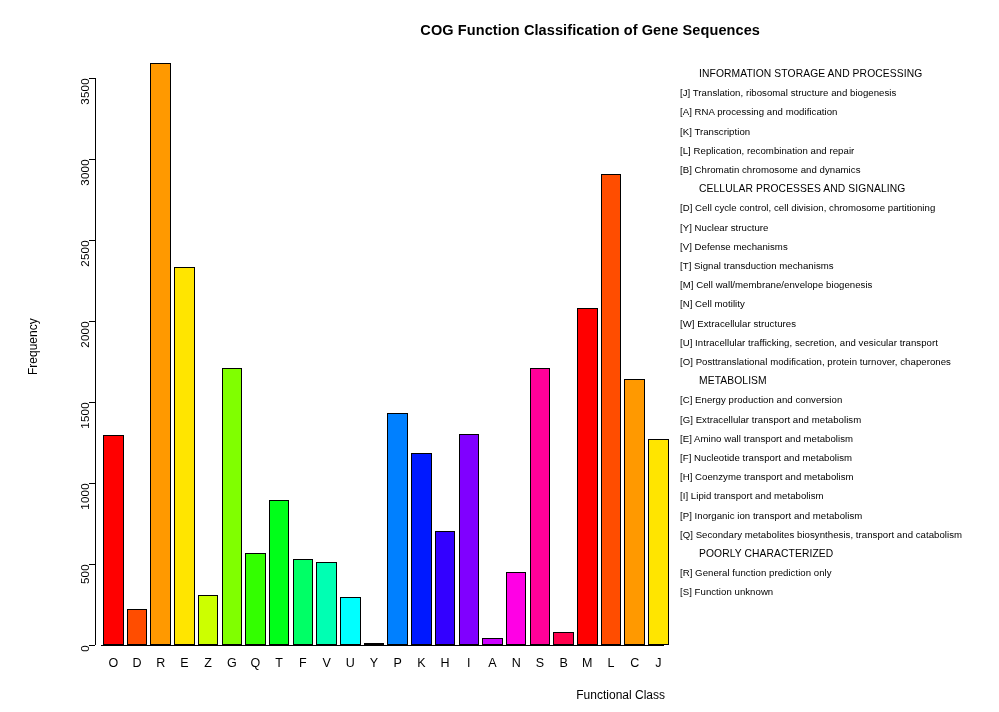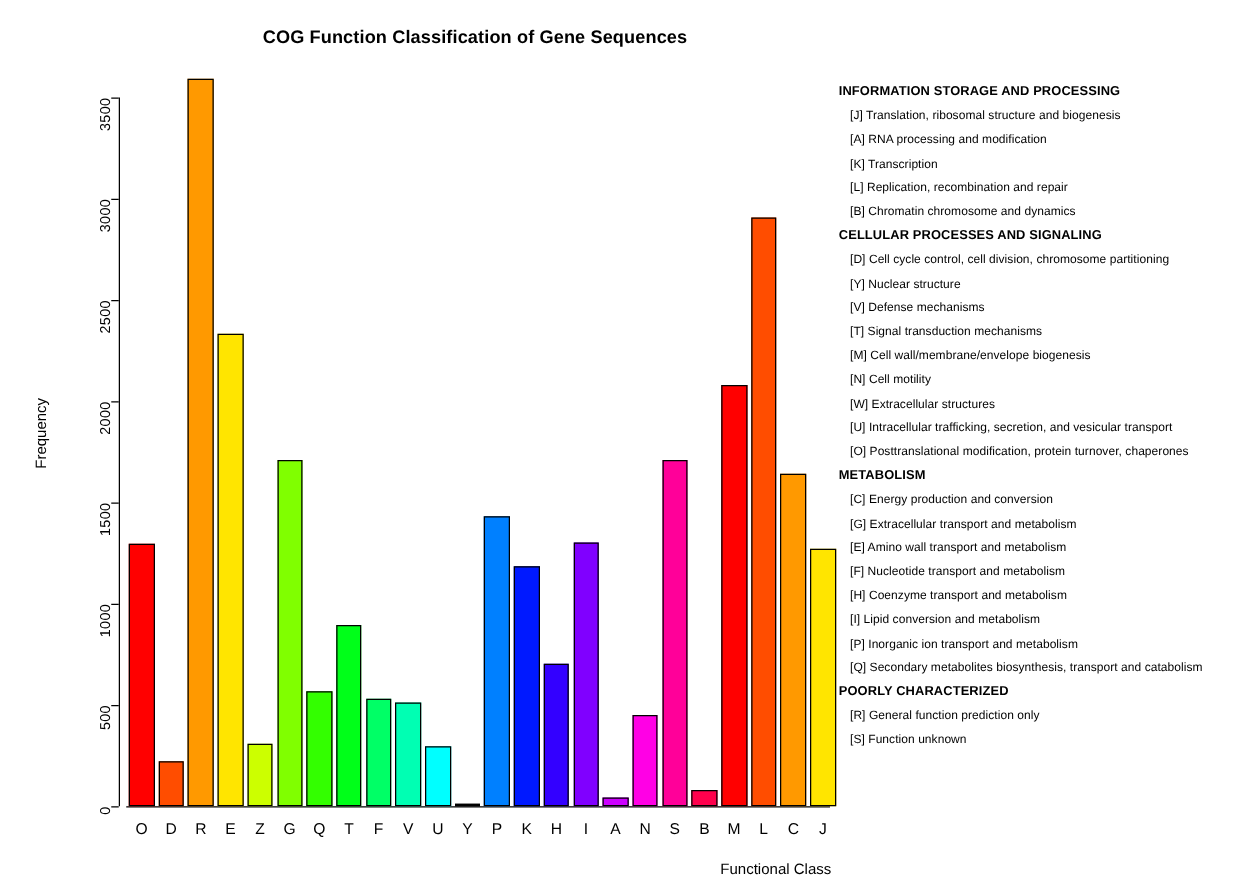--- a/index.html
+++ b/index.html
@@ -22,21 +22,21 @@
     width: 999px;
     height: 712px;
   }
 
   
   .chart-title {
     position: absolute;
     left: 0;
     top: 22px;
     width: 760px;
-    text-align: center;
+    text-align: right;
     font-size: 14.5px;
     font-weight: bold;
     letter-spacing: 0.1px;
     white-space: nowrap;
   }
 
   
   .plot-area {
     position: absolute;
     left: 95px;
@@ -123,24 +123,25 @@
 
   
   .legend {
     position: absolute;
     left: 671px;
     top: 64px;
     width: 320px;
   }
   .legend-heading {
     font-size: 10.3px;
-    font-weight: bold;
+    font-weight: normal;
     line-height: 19.2px;
     white-space: nowrap;
     letter-spacing: 0.1px;
+    margin-left: 28px;
   }
   .legend-entry {
     font-size: 9.6px;
     line-height: 19.2px;
     white-space: nowrap;
     padding-left: 9px;
     letter-spacing: 0.05px;
   }
 </style>
 </head>
@@ -252,21 +253,21 @@
       <div class="legend-entry">[N] Cell motility</div>
       <div class="legend-entry">[W] Extracellular structures</div>
       <div class="legend-entry">[U] Intracellular trafficking, secretion, and vesicular transport</div>
       <div class="legend-entry">[O] Posttranslational modification, protein turnover, chaperones</div>
       <div class="legend-heading">METABOLISM</div>
       <div class="legend-entry">[C] Energy production and conversion</div>
       <div class="legend-entry">[G] Extracellular transport and metabolism</div>
       <div class="legend-entry">[E] Amino wall transport and metabolism</div>
       <div class="legend-entry">[F] Nucleotide transport and metabolism</div>
       <div class="legend-entry">[H] Coenzyme transport and metabolism</div>
-      <div class="legend-entry">[I] Lipid conversion and metabolism</div>
+      <div class="legend-entry">[I] Lipid transport and metabolism</div>
       <div class="legend-entry">[P] Inorganic ion transport and metabolism</div>
       <div class="legend-entry">[Q] Secondary metabolites biosynthesis, transport and catabolism</div>
       <div class="legend-heading">POORLY CHARACTERIZED</div>
       <div class="legend-entry">[R] General function prediction only</div>
       <div class="legend-entry">[S] Function unknown</div>
     </div>
 
 </div>
 
 </body></html>

